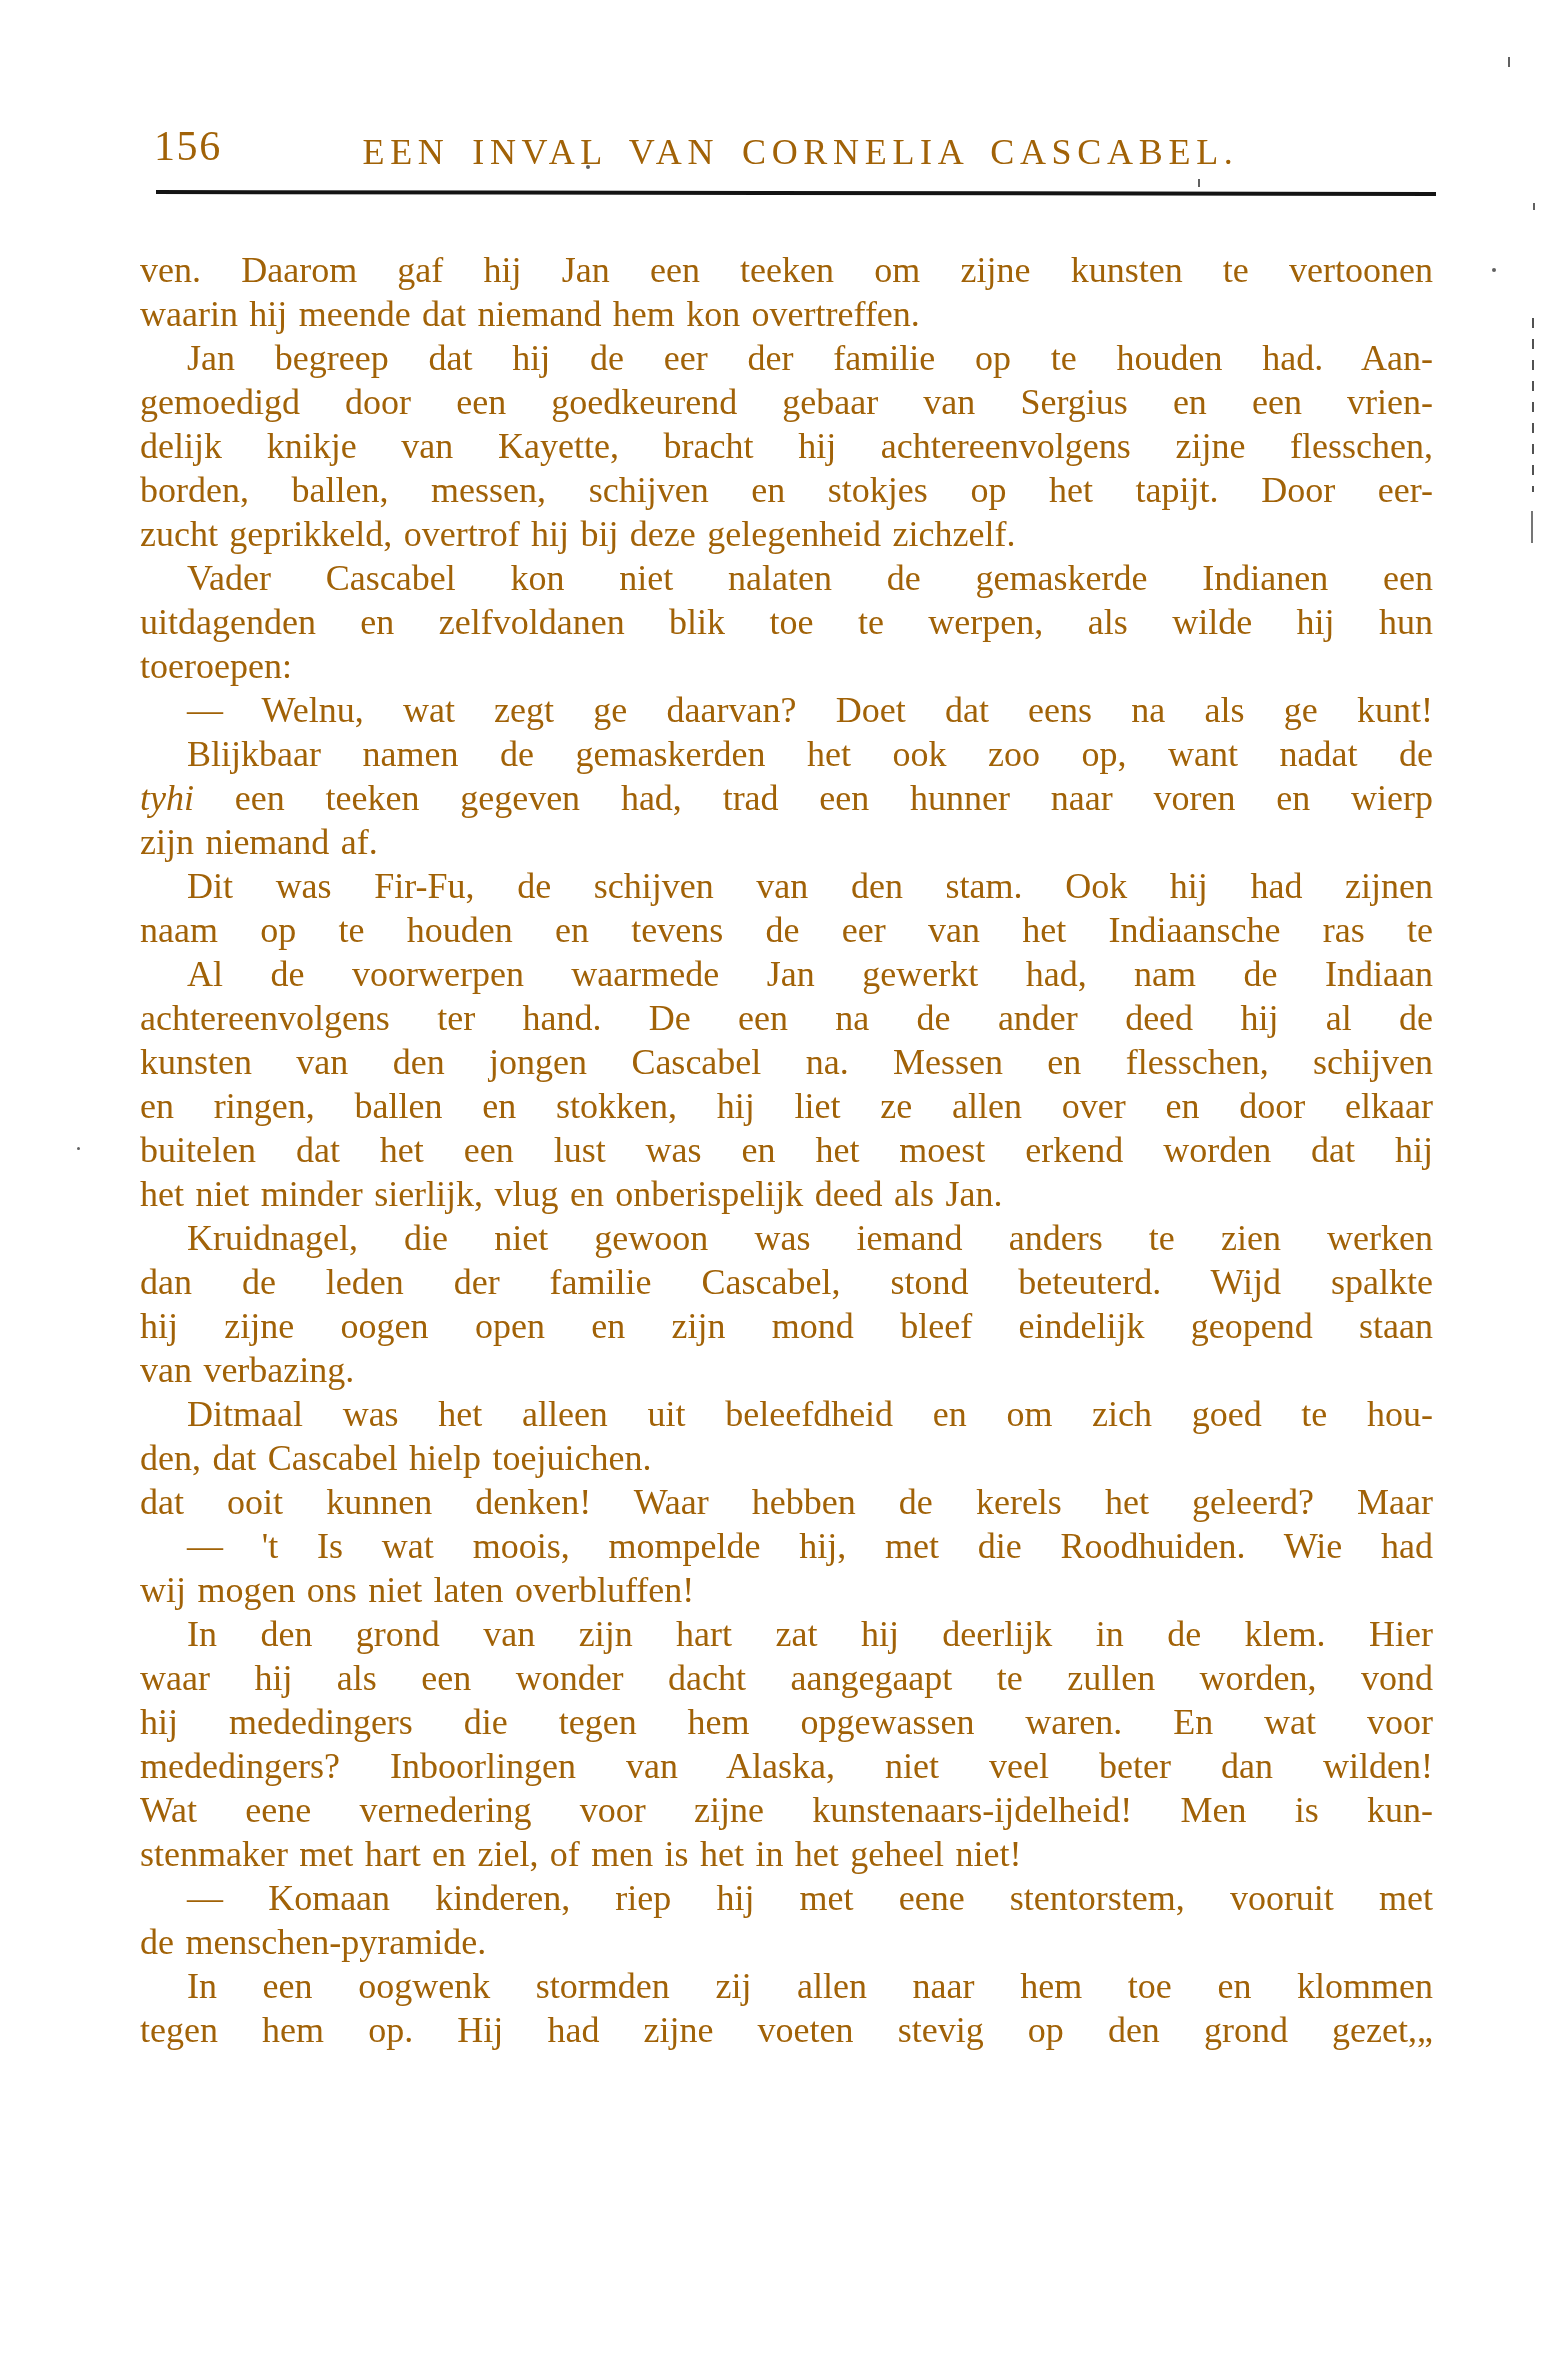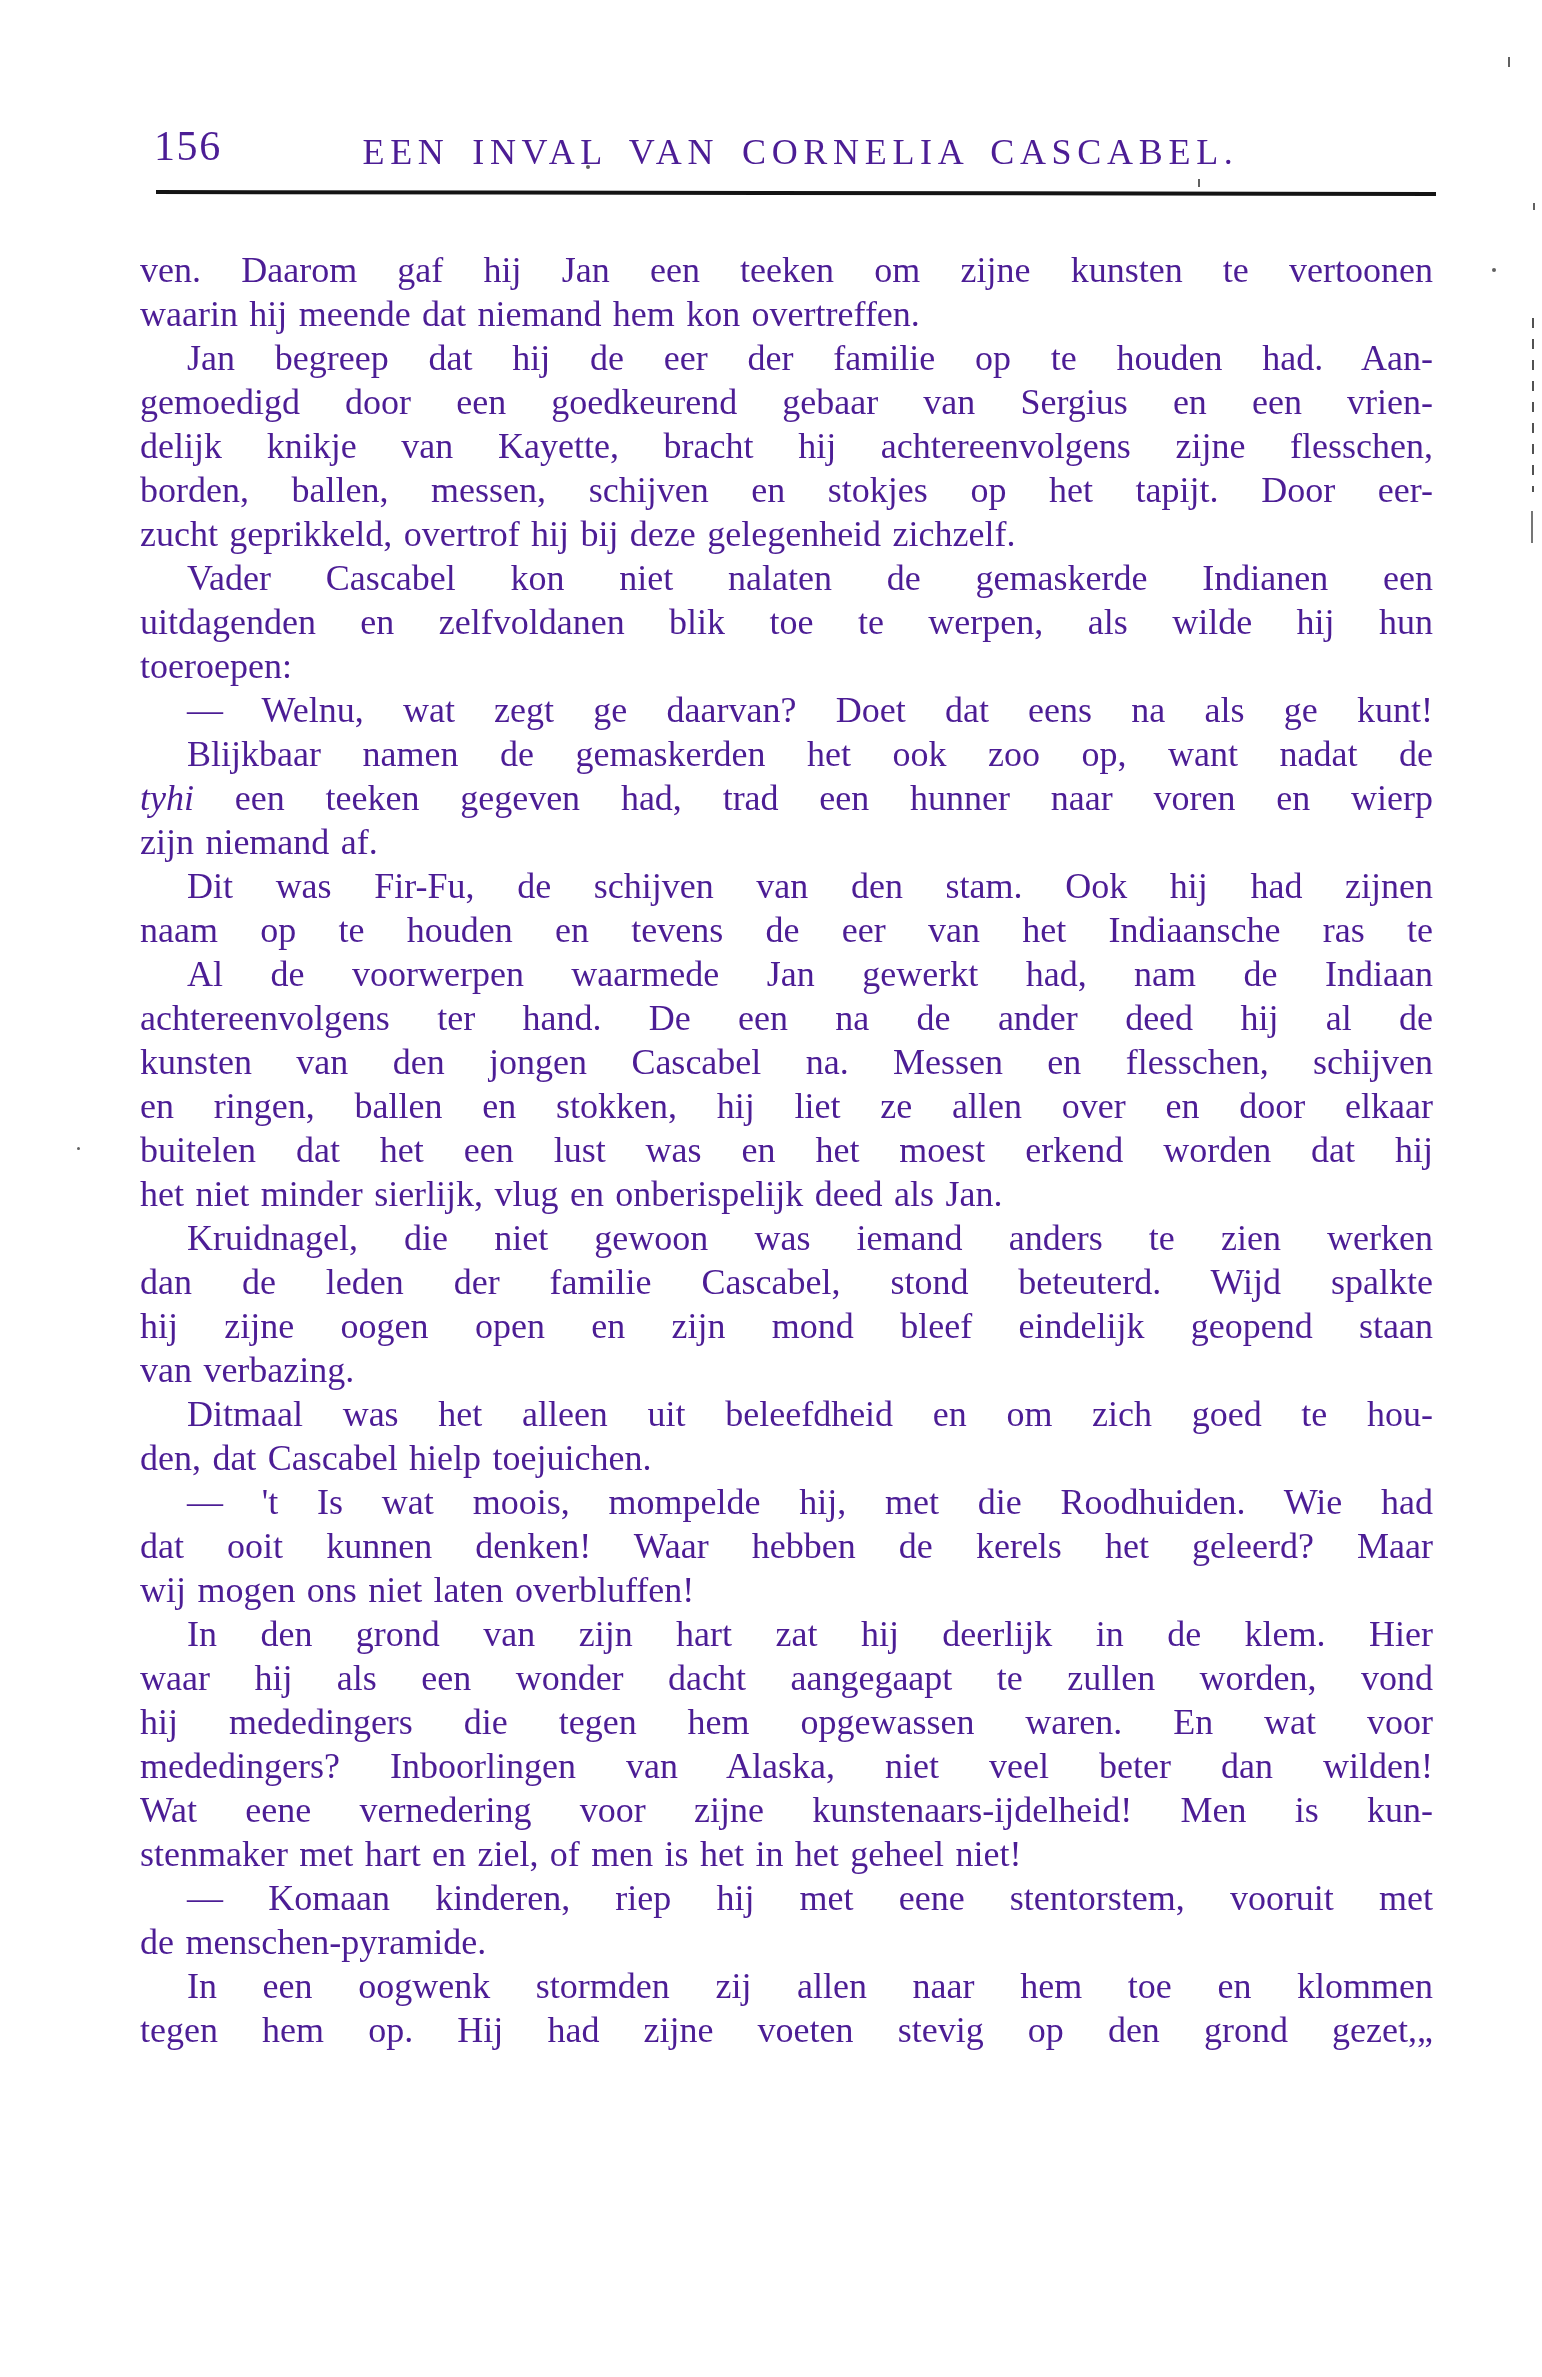--- a/index.html
+++ b/index.html
@@ -2,21 +2,21 @@
 <html style="font-size:13px"><head>
 <meta charset="utf-8">
 <style>
   html, body { margin: 0; padding: 0; background: #e8e8e8; }
   .page {
     position: relative;
     width: 1542px;
     height: 2377px;
     background: #ffffff;
     font-family: "Liberation Serif", "DejaVu Serif", serif;
-    color: #4c1d95;
+    color: #a16207;
     overflow: hidden;
   }
   
   .pagenum {
     position: absolute;
     left: 154px;
     top: 123px;
     font-size: 42px;
     line-height: 47px;
     letter-spacing: 1.6px;
@@ -104,22 +104,22 @@
       <div class="line j"><span>kunsten van den jongen Cascabel na. Messen en flesschen, schijven</span></div>
       <div class="line j"><span>en ringen, ballen en stokken, hij liet ze allen over en door elkaar</span></div>
       <div class="line j"><span>buitelen dat het een lust was en het moest erkend worden dat hij</span></div>
       <div class="line"><span>het niet minder sierlijk, vlug en onberispelijk deed als Jan.</span></div>
       <div class="line j ind"><span>Kruidnagel, die niet gewoon was iemand anders te zien werken</span></div>
       <div class="line j"><span>dan de leden der familie Cascabel, stond beteuterd. Wijd spalkte</span></div>
       <div class="line j"><span>hij zijne oogen open en zijn mond bleef eindelijk geopend staan</span></div>
       <div class="line"><span>van verbazing.</span></div>
       <div class="line j ind"><span>Ditmaal was het alleen uit beleefdheid en om zich goed te hou-</span></div>
       <div class="line"><span>den, dat Cascabel hielp toejuichen.</span></div>
+      <div class="line j"><span>dat ooit kunnen denken! Waar hebben de kerels het geleerd? Maar</span></div>
       <div class="line j ind"><span>— 't Is wat moois, mompelde hij, met die Roodhuiden. Wie had</span></div>
-      <div class="line j"><span>dat ooit kunnen denken! Waar hebben de kerels het geleerd? Maar</span></div>
       <div class="line"><span>wij mogen ons niet laten overbluffen!</span></div>
       <div class="line j ind"><span>In den grond van zijn hart zat hij deerlijk in de klem. Hier</span></div>
       <div class="line j"><span>waar hij als een wonder dacht aangegaapt te zullen worden, vond</span></div>
       <div class="line j"><span>hij mededingers die tegen hem opgewassen waren. En wat voor</span></div>
       <div class="line j"><span>mededingers? Inboorlingen van Alaska, niet veel beter dan wilden!</span></div>
       <div class="line j"><span>Wat eene vernedering voor zijne kunstenaars-ijdelheid! Men is kun-</span></div>
       <div class="line"><span>stenmaker met hart en ziel, of men is het in het geheel niet!</span></div>
       <div class="line j ind"><span>— Komaan kinderen, riep hij met eene stentorstem, vooruit met</span></div>
       <div class="line"><span>de menschen-pyramide.</span></div>
       <div class="line j ind"><span>In een oogwenk stormden zij allen naar hem toe en klommen</span></div>

